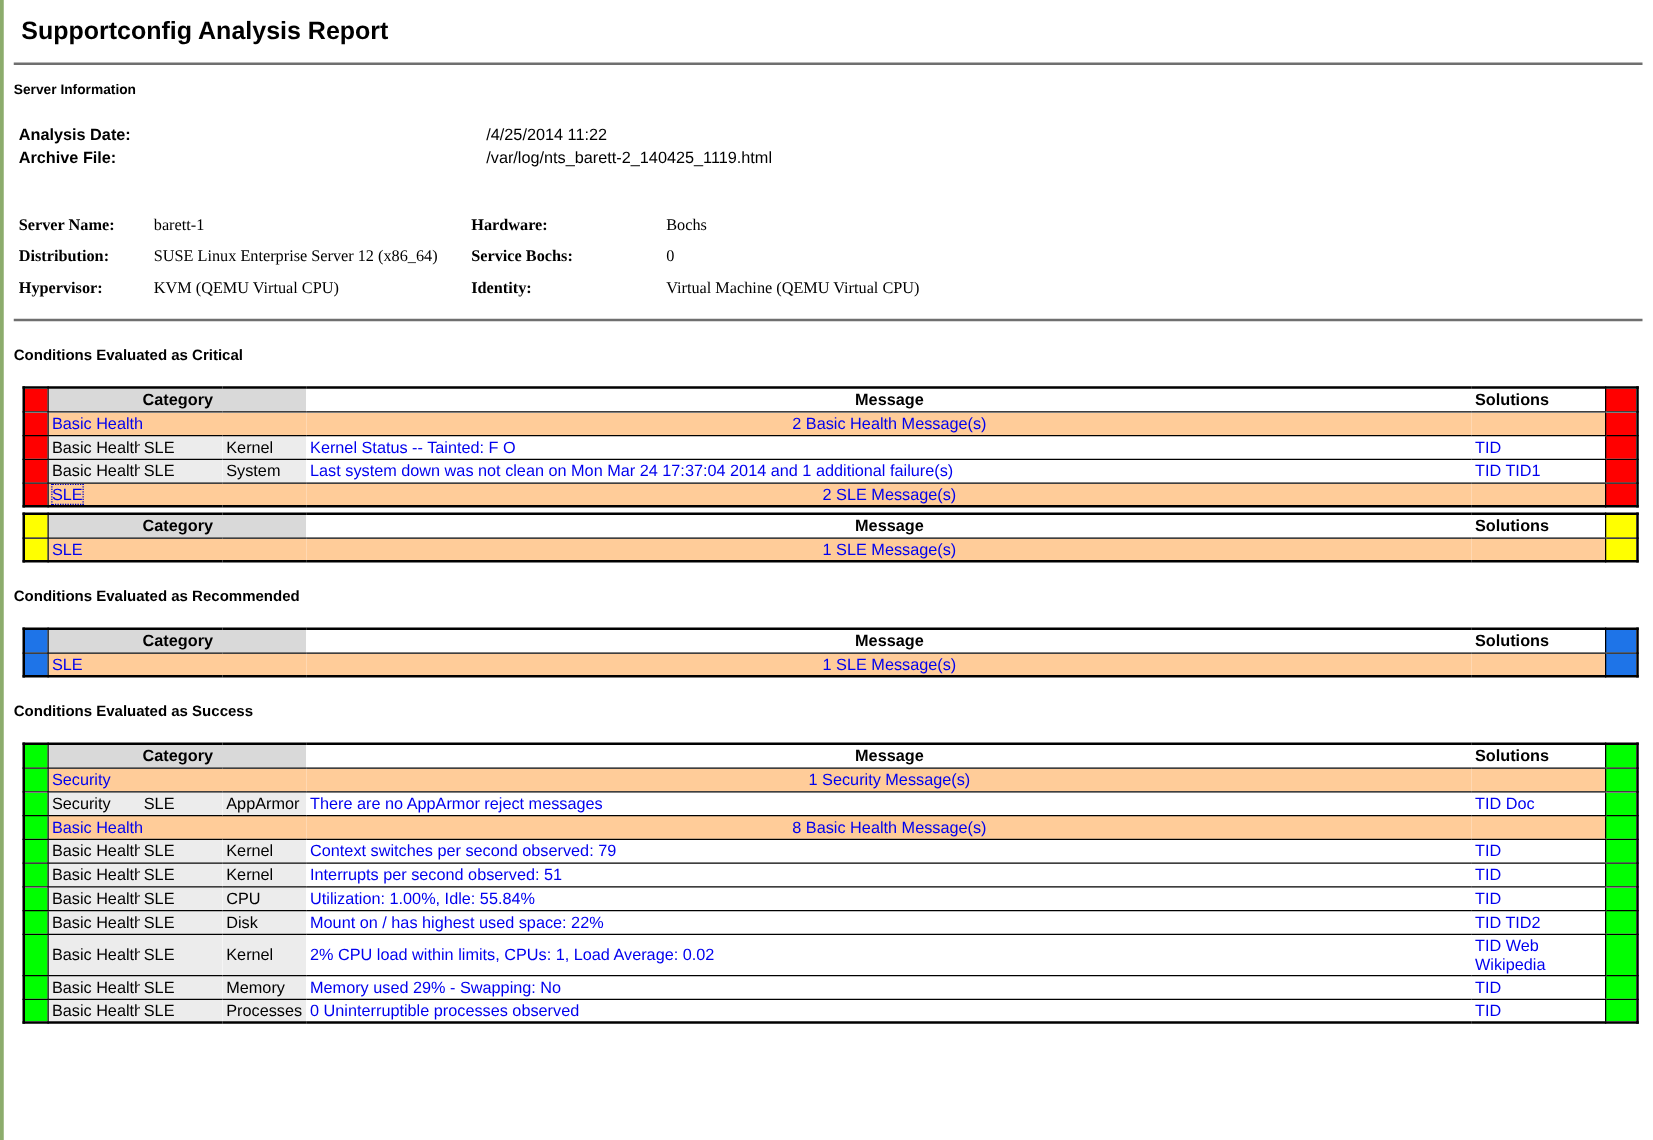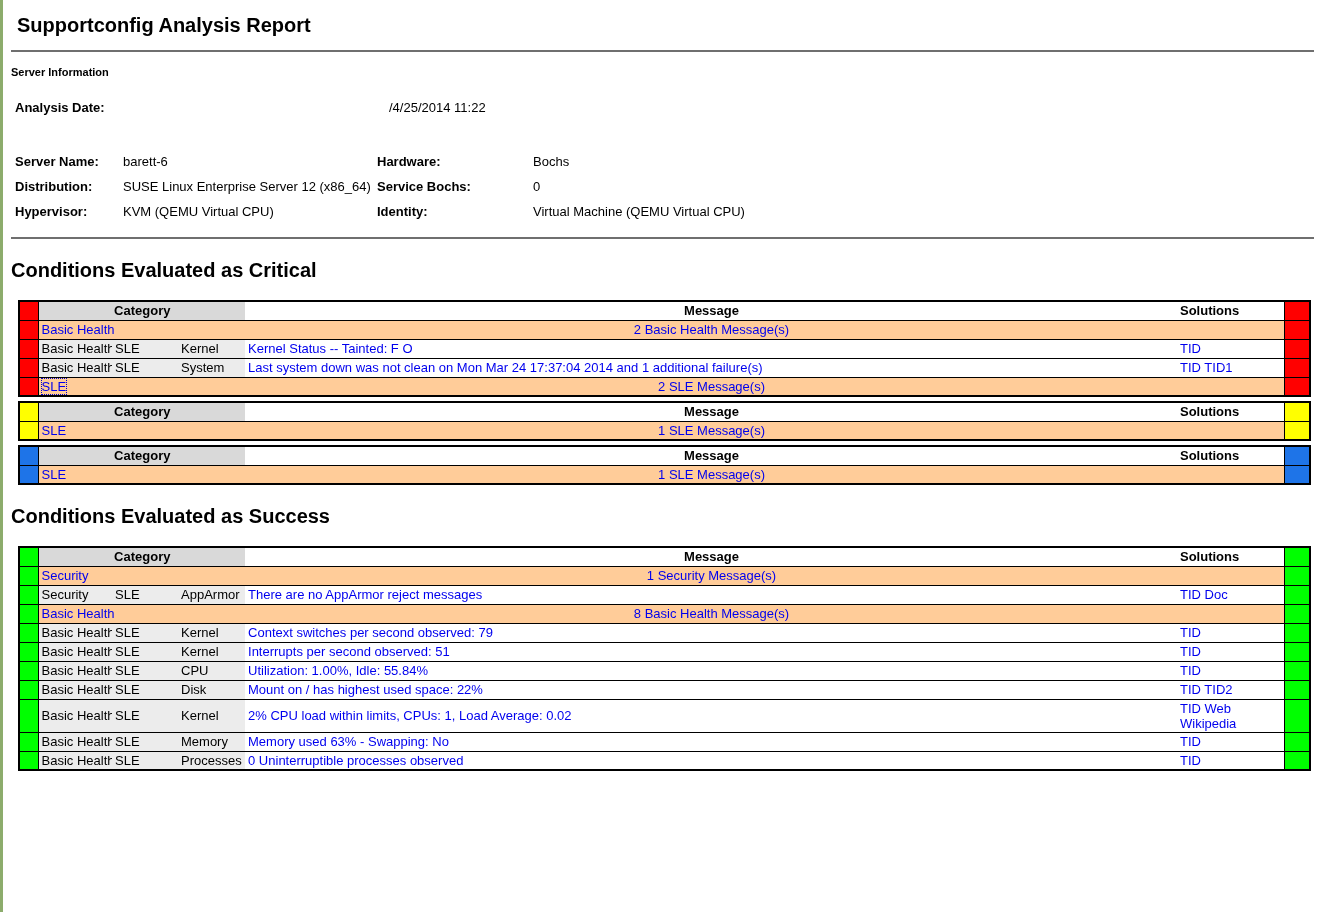--- a/index.html
+++ b/index.html
@@ -8,27 +8,27 @@
     font-family: "Liberation Sans", sans-serif;
     font-size: 13px; color:#000;
     border-left: 3px solid #8CAC6C;
     min-height: 912px;
   }
   .page { padding: 0 8px 10px 8px; }
 
   h1.title { font-size: 20px; font-weight: bold; margin: 14px 0 13px 6px; }
   hr.rule { height:0; border:none; border-top:2px solid #6f6f6f; margin:0; }
   h2.info-heading { font-size: 11px; font-weight: bold; margin: 14px 0 20px 0; }
-  h2.section-heading { font-size: 20px; font-weight: bold; margin: 20px 0 18px 0; }
+  h2.section-heading { font-size: 12px; font-weight: bold; margin: 20px 0 18px 0; }
 
   table.meta { border-collapse: collapse; margin-left: 4px; }
   table.meta td { padding:0; height: 18px; vertical-align: middle; }
   table.meta td.lbl { font-weight: bold; width: 374px; }
 
-  table.details { border-collapse: collapse; margin: 33px 0 13px 4px; }
+  table.details { border-collapse: collapse; margin: 33px 0 13px 4px; font-family: Liberation Serif, serif; }
   table.details td { padding:0; height: 25px; vertical-align: middle; }
   table.details td.dl1 { font-weight: bold; width: 108px; }
   table.details td.dv1 { width: 254px; }
   table.details td.dl2 { font-weight: bold; width: 156px; }
 
   table.sev {
     border-collapse: collapse; table-layout: fixed;
     margin-left: 7px; width: calc(100% - 10px);
     border: 2px solid #000;
     margin-bottom: 4px;
@@ -59,28 +59,32 @@
   <hr class="rule">
 
   <h2 class="info-heading">Server Information</h2>
 
   <table class="meta">
     <tbody>
       <tr>
         <td class="lbl">Analysis Date:</td>
         <td class="val">/4/25/2014 11:22</td>
       </tr>
+      <tr>
+        <td class="lbl">Archive File:</td>
+        <td class="val">/var/log/nts_barett-2_140425_1119.html</td>
+      </tr>
     </tbody>
   </table>
 
   <table class="details">
     <tbody>
       <tr>
         <td class="dl1">Server Name:</td>
-        <td class="dv1">barett-6</td>
+        <td class="dv1">barett-1</td>
         <td class="dl2">Hardware:</td>
         <td class="dv2">Bochs</td>
       </tr>
       <tr>
         <td class="dl1">Distribution:</td>
         <td class="dv1">SUSE Linux Enterprise Server 12 (x86_64)</td>
         <td class="dl2">Service Bochs:</td>
         <td class="dv2">0</td>
       </tr>
       <tr>
@@ -168,20 +172,21 @@
           </tr>
           <tr class="summary-row">
             <td class="edge" style="background: rgb(255, 255, 0);"></td>
             <td class="sum-cat" colspan="3"><a class="cat-link" href="#">SLE</a></td>
             <td class="sum-msg">1 SLE Message(s)</td>
             <td class="sum-sol"></td>
             <td class="edge" style="background: rgb(255, 255, 0);"></td>
           </tr>
         </tbody>
       </table>
+      <h2 class="section-heading">Conditions Evaluated as Recommended</h2>
       <table class="sev">
         <colgroup>
           <col style="width: 19px;">
           <col style="width: 74px;">
           <col style="width: 66px;">
           <col style="width: 67px;">
           <col>
           <col style="width: 107px;">
           <col style="width: 26px;">
         </colgroup>
@@ -287,21 +292,21 @@
             <td class="cat">Kernel</td>
             <td class="msg"><a class="msg-link" href="#">2% CPU load within limits, CPUs: 1, Load Average: 0.02</a></td>
             <td class="sol"><a class="sol-link" href="#">TID</a> <a class="sol-link" href="#">Web</a> <a class="sol-link" href="#">Wikipedia</a></td>
             <td class="edge" style="background: rgb(0, 255, 0);"></td>
           </tr>
           <tr class="detail-row">
             <td class="edge" style="background: rgb(0, 255, 0);"></td>
             <td class="cat">Basic Health</td>
             <td class="cat">SLE</td>
             <td class="cat">Memory</td>
-            <td class="msg"><a class="msg-link" href="#">Memory used 63% - Swapping: No</a></td>
+            <td class="msg"><a class="msg-link" href="#">Memory used 29% - Swapping: No</a></td>
             <td class="sol"><a class="sol-link" href="#">TID</a></td>
             <td class="edge" style="background: rgb(0, 255, 0);"></td>
           </tr>
           <tr class="detail-row">
             <td class="edge" style="background: rgb(0, 255, 0);"></td>
             <td class="cat">Basic Health</td>
             <td class="cat">SLE</td>
             <td class="cat">Processes</td>
             <td class="msg"><a class="msg-link" href="#">0 Uninterruptible processes observed</a></td>
             <td class="sol"><a class="sol-link" href="#">TID</a></td>

